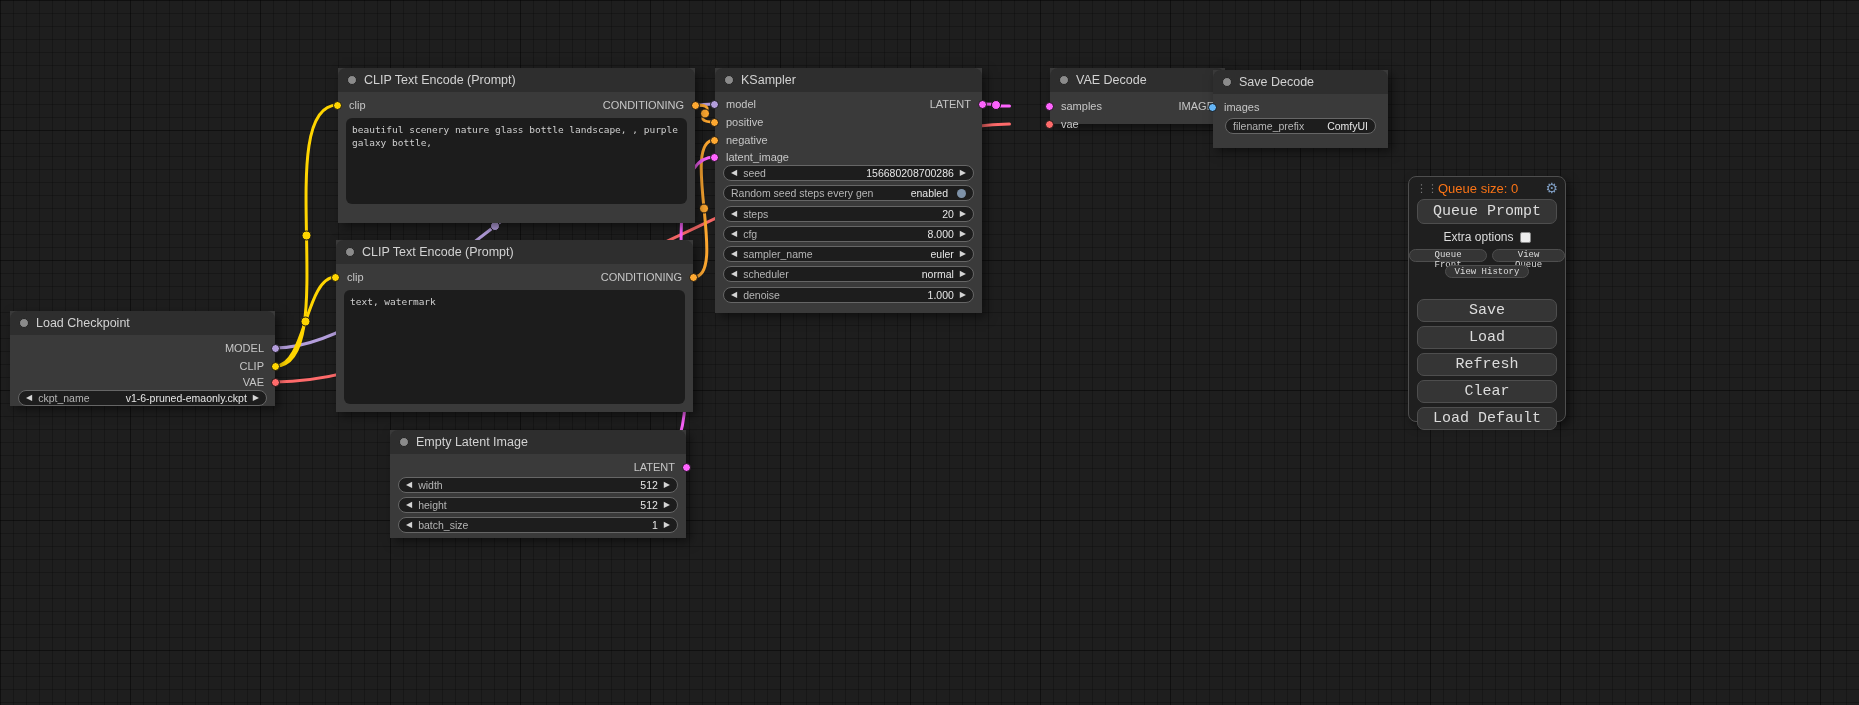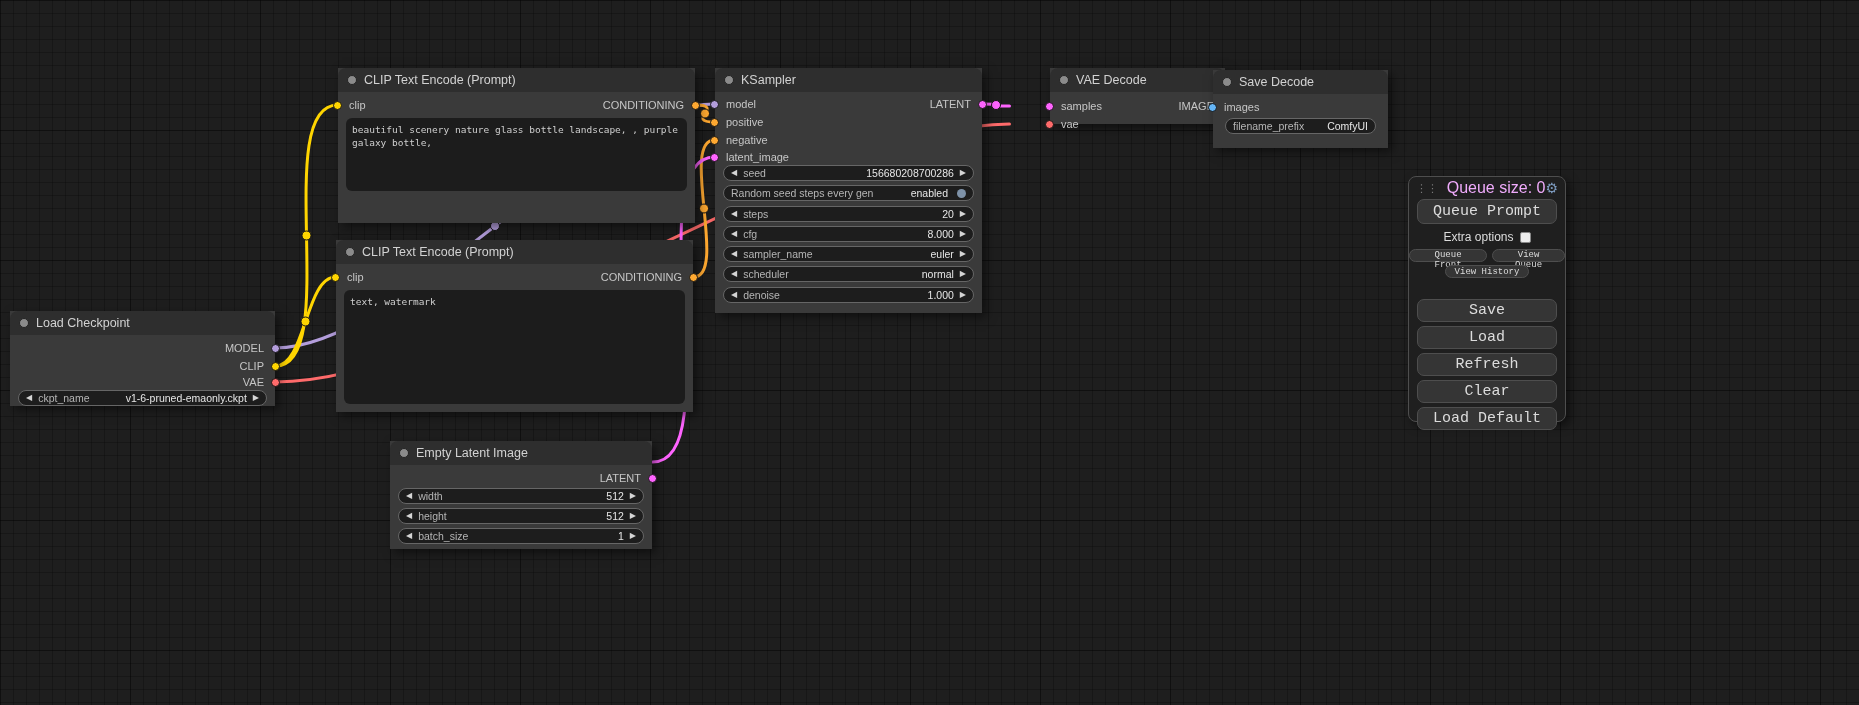--- a/index.html
+++ b/index.html
@@ -39,21 +39,21 @@
   .toggledot{width:9px;height:9px;border-radius:50%;background:var(--c-toggle);flex:none;margin-left:3px}
 
   .ta{position:absolute;left:8px;right:8px;background:#1c1c1c;border-radius:6px;
     padding:5px 6px;font-family:"DejaVu Sans Mono",monospace;font-size:9.5px;
     line-height:1.4;color:#cfcfcf;white-space:pre-wrap;cursor:text}
 
   .menu{position:absolute;left:1408px;top:176px;width:158px;height:246px;background:#1f1f1f;
     border:1px solid #4e4e4e;border-radius:8px;z-index:3;box-shadow:4px 4px 10px rgba(0,0,0,.5);color:#ddd}
   .menu-header{display:flex;align-items:center;padding:4px 7px 2px;height:20px}
   .drag{color:#7a7a7a;font-size:11px;letter-spacing:0;cursor:grab}
-  .qsize{flex:1;text-align:right;font-size:16px;color:#f0abfc}
+  .qsize{flex:1;text-align:left;font-size:13px;color:#f97316}
   .gear{color:var(--c-gear);font-size:14px;cursor:pointer}
   .btn{display:block;background:#353535;border:1px solid #4e4e4e;border-radius:7px;
     color:#dcdcdc;font-family:Liberation Mono, monospace;cursor:pointer}
   .btn.big{width:140px;height:25px;margin:2px auto 0;font-size:15px}
   .btn.med{width:140px;height:23px;margin:4px auto 0;font-size:15px}
   .btn.med.first{margin-top:21px}
   .extra{display:flex;align-items:center;justify-content:center;gap:6px;margin-top:6px;
     height:14px;font-size:12px;line-height:14px}
   .cb{width:11px;height:11px;background:#ededed;border:1px solid #888;border-radius:2px;display:inline-block;cursor:pointer}
   .btnrow{display:flex;justify-content:center;gap:5px;margin-top:5px}
@@ -115,40 +115,40 @@
     <span>CLIP Text Encode (Prompt)</span>
   </div>
   <div class="port in" style="top:30px">
     <span class="pdot" style="background:var(--c-clip)"></span>
     <span class="plabel">clip</span>
   </div>
   <div class="port out" style="top:30px">
     <span class="pdot" style="background:var(--c-conditioning)"></span>
     <span class="plabel">CONDITIONING</span>
   </div>
-  <div class="ta" style="top:50px;height:73px">beautiful scenery nature glass bottle landscape, , purple galaxy bottle,</div>
+  <div class="ta" style="top:50px;height:86px">beautiful scenery nature glass bottle landscape, , purple galaxy bottle,</div>
 </div>
 
 <div class="node" style="left:336px;top:240px;width:357px;height:172px">
   <div class="ntitle">
     <span class="ndot"></span>
     <span>CLIP Text Encode (Prompt)</span>
   </div>
   <div class="port in" style="top:30px">
     <span class="pdot" style="background:var(--c-clip)"></span>
     <span class="plabel">clip</span>
   </div>
   <div class="port out" style="top:30px">
     <span class="pdot" style="background:var(--c-conditioning)"></span>
     <span class="plabel">CONDITIONING</span>
   </div>
   <div class="ta" style="top:50px;height:114px">text, watermark</div>
 </div>
 
-<div class="node" style="left:390px;top:441px;width:262px;height:108px">
+<div class="node" style="left:390px;top:430px;width:296px;height:108px">
   <div class="ntitle">
     <span class="ndot"></span>
     <span>Empty Latent Image</span>
   </div>
   <div class="port out" style="top:30px">
     <span class="pdot" style="background:var(--c-latent)"></span>
     <span class="plabel">LATENT</span>
   </div>
   <div class="widget" style="top:47px">
     <span class="arr">◀</span>

